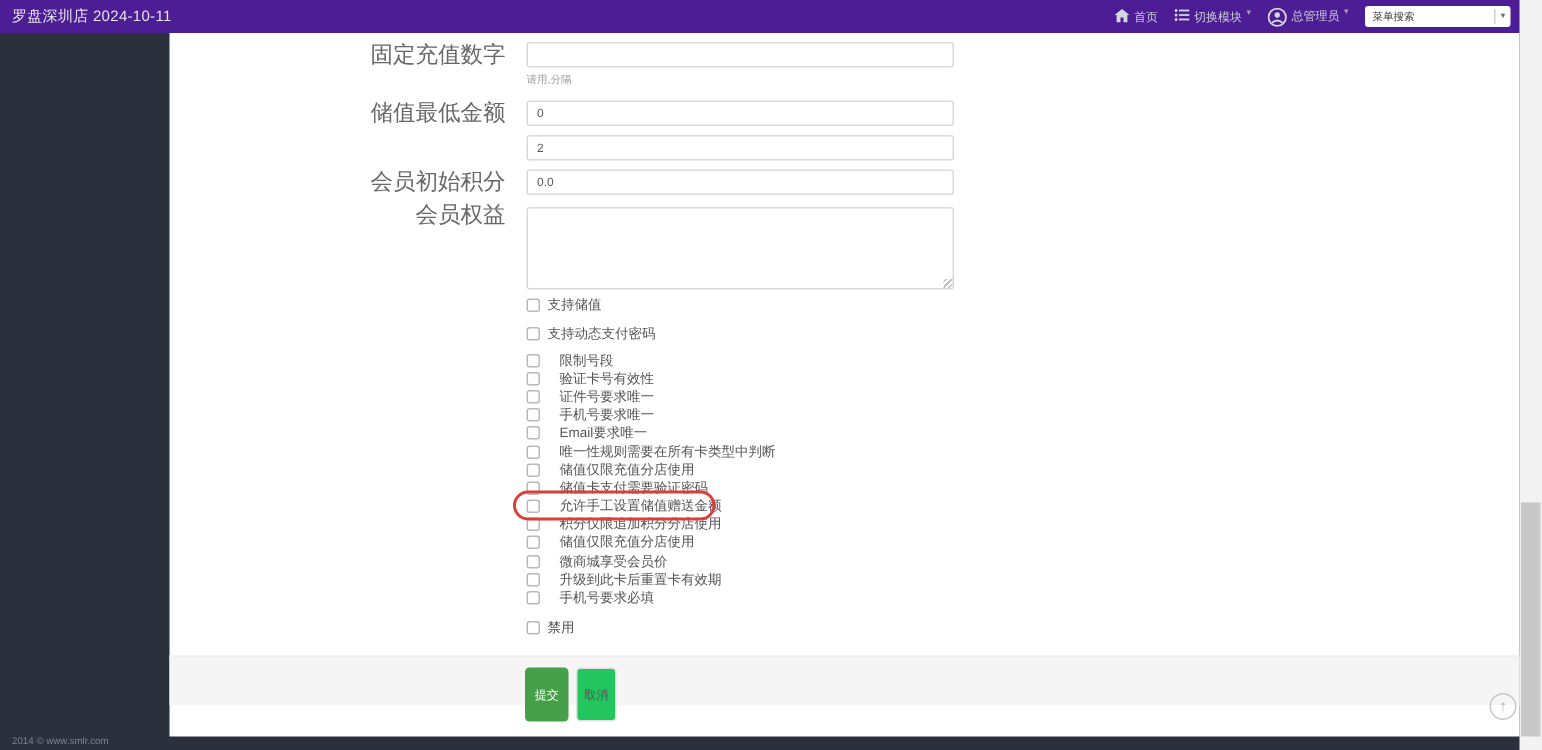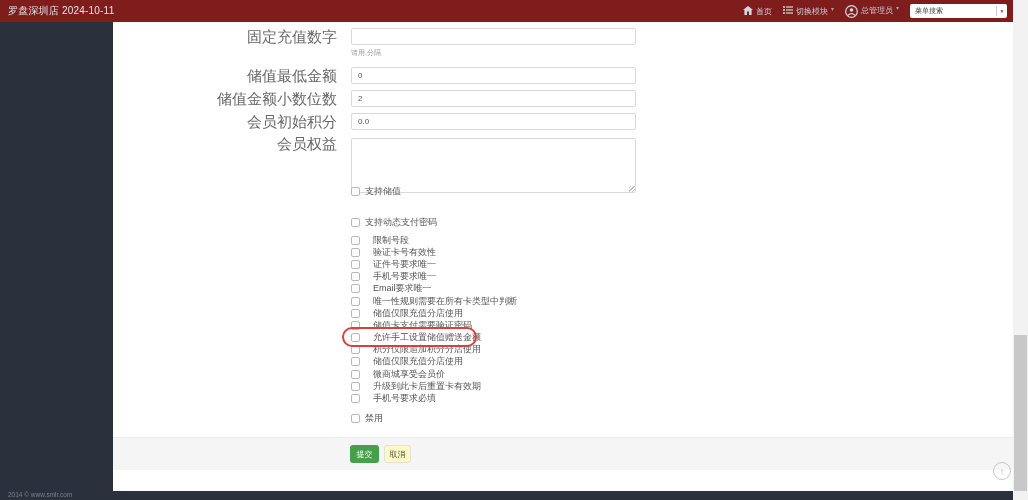--- a/index.html
+++ b/index.html
@@ -6,21 +6,21 @@
   html,body { width:1028px; height:500px; overflow:hidden; }
   body {
     position:relative;
     background:#2a313d;
     font-family:"Liberation Sans","DejaVu Sans",sans-serif;
   }
 
   
   .topbar {
     position:absolute; left:0; top:0; width:1013px; height:22px;
-    background:#7f1d1d; display:flex; align-items:center;
+    background:#4c1d95; display:flex; align-items:center;
   }
   .store-title { margin-left:8px; font-size:10px; color:#e2e6ec; letter-spacing:.2px; white-space:nowrap; }
   .topbar-spacer { flex:1; }
   .nav-item {
     display:flex; align-items:flex-start; gap:3px; margin-right:11px;
     font-size:8px; color:#c9ced7; cursor:pointer; white-space:nowrap;
   }
   .nav-item svg { display:block; }
   .caret { font-size:6px; color:#9aa1ad; line-height:1; }
   .searchbox {
@@ -74,26 +74,26 @@
   .red-highlight {
     position:absolute; left:229px; top:305px; width:135px; height:20px;
     border:2px solid #d8403a; border-radius:10px; pointer-events:none;
   }
 
   .actionbar {
     position:absolute; left:0; top:415px; width:900px; height:33px;
     background:#f5f5f5; border-top:1px solid #ececec;
   }
   .btn {
-    position:absolute; top:7px; height:18px; border-radius:3px;
+    position:absolute; top:7px; height:36px; border-radius:3px;
     font-size:8px; display:flex; align-items:center; justify-content:center;
     cursor:pointer; font-family:inherit; border:none;
   }
   .btn-submit { left:237px; width:29px; background:#45a049; color:#fff; }
-  .btn-cancel { left:271px; width:27px; background:#fef9c3; color:#555; border:1px solid #e0e0e0; }
+  .btn-cancel { left:271px; width:27px; background:#22c55e; color:#555; border:1px solid #e0e0e0; }
 
   
   .scrolltop {
     position:absolute; left:993px; top:462px; width:18px; height:18px;
     border:1px solid #c7c7c7; border-radius:50%;
     display:flex; align-items:center; justify-content:center;
     color:#b3b3b3; font-size:10px; background:transparent; cursor:pointer; z-index:5;
   }
   .page-footer {
     position:absolute; left:8px; top:491px; font-size:6.5px; color:#79828f; white-space:nowrap;
@@ -159,31 +159,30 @@
 
 <div class="card">
 
   <div class="flabel" style="top:6px;">固定充值数字</div>
   <input class="finput" style="top: 6px;" value="">
   <div class="fhelper" style="top:26px;">请用,分隔</div>
 
   <div class="flabel" style="top:45px;">储值最低金额</div>
   <input class="finput" style="top: 45px;" value="0">
 
-  <div class="flabel" style="top:68px;">储值金额小数位数</div>
   <input class="finput" style="top: 68px;" value="2">
 
   <div class="flabel" style="top:91px;">会员初始积分</div>
   <input class="finput" style="top: 91px;" value="0.0">
 
   <div class="flabel" style="top:113px;">会员权益</div>
   <textarea class="ftextarea" style="top: 116px;"></textarea>
   <div class="resize-grip" style="top:164px;"></div>
 
-  <div class="ckrow" style="top:164px;">
+  <div class="ckrow" style="top:176px;">
     <span class="cb"></span>
     <span class="cklab">支持储值</span>
   </div>
   <div class="ckrow" style="top:195px;">
     <span class="cb"></span>
     <span class="cklab">支持动态支付密码</span>
   </div>
 
   <div class="ckgroup">
     <div class="grow">

